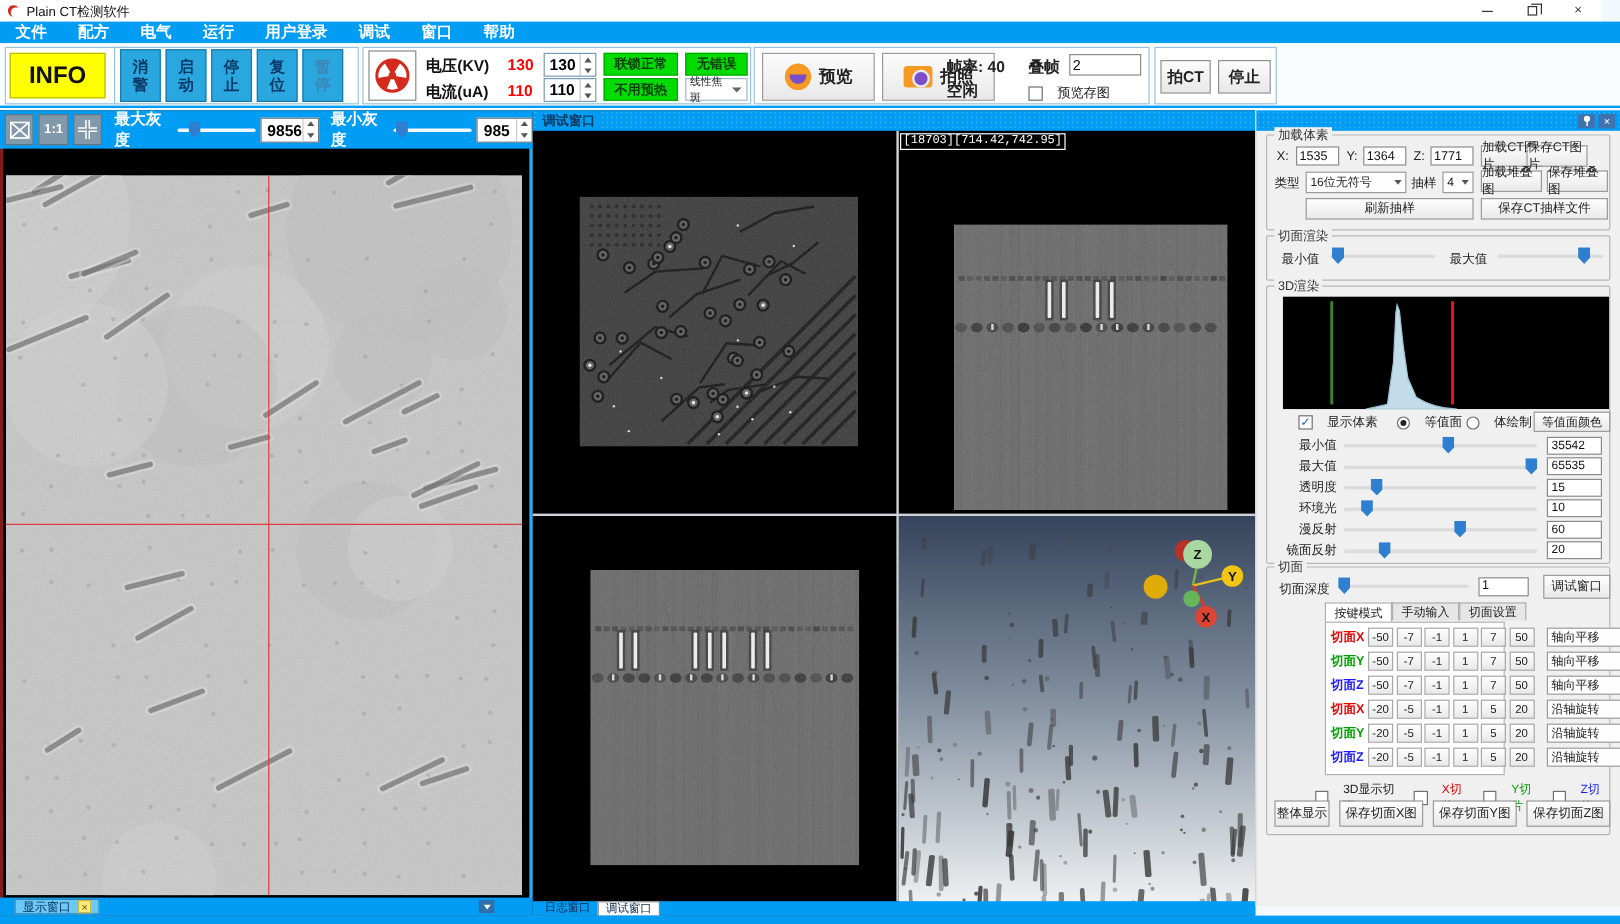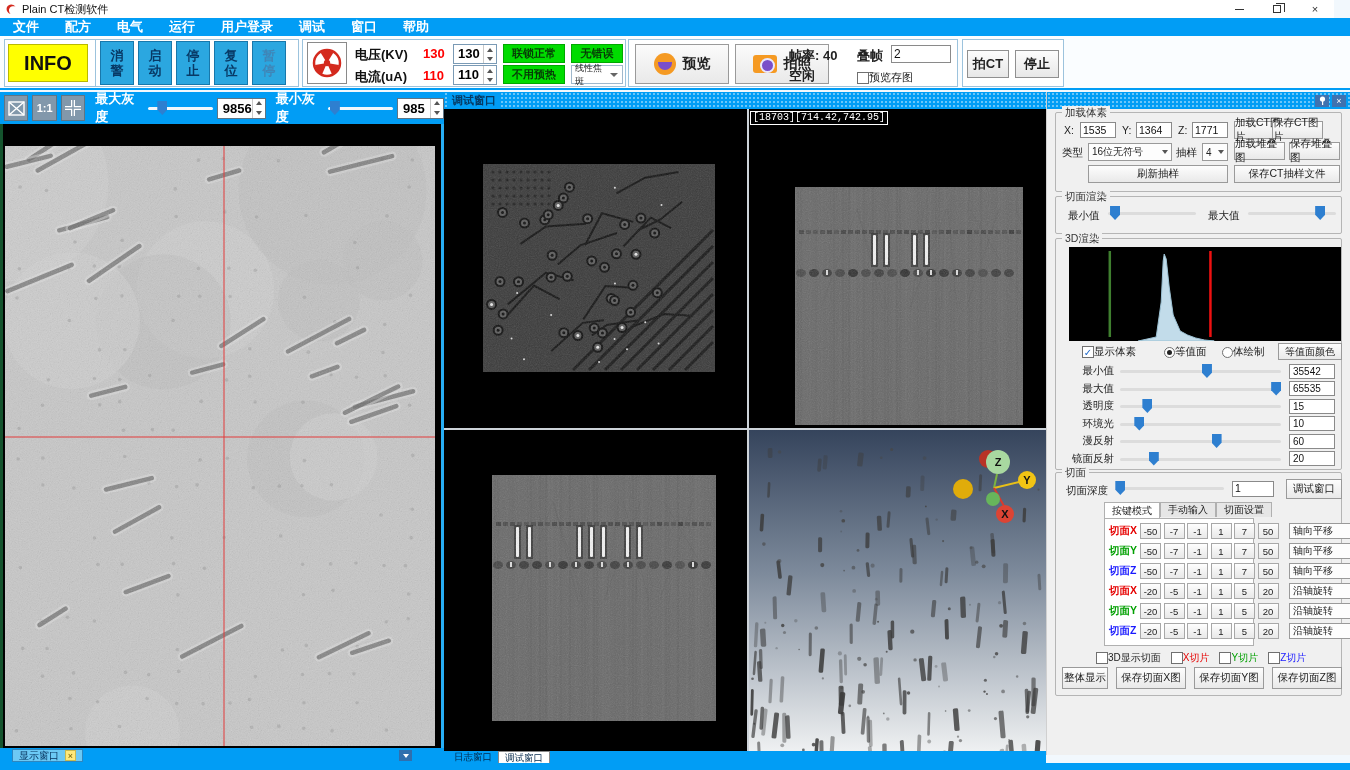--- a/index.html
+++ b/index.html
@@ -33,30 +33,30 @@
   .tri-d{width:0;height:0;border-left:3px solid transparent;border-right:3px solid transparent;border-top:4px solid #555}
   .badge{position:absolute;background:#00dc00;border:1px solid #00a800;color:#063b06;font-weight:bold;font-size:11px;display:flex;align-items:center;justify-content:center}
   .dd{position:absolute;background:#fff;border:1px solid #9fb8cc;display:flex;align-items:center;font-size:9px;color:#222;padding-left:3px}
   .dd .caret{margin-left:auto;margin-right:4px;width:0;height:0;border-left:4px solid transparent;border-right:4px solid transparent;border-top:4px solid #666}
   .cam-btn{position:absolute;top:4px;width:94px;height:40px;background:linear-gradient(#fbfbfb,#e9e9e9);border:1px solid #9a9a9a;display:flex;align-items:center;justify-content:center;gap:7px;font-size:14px;font-weight:bold;color:#222}
   .eye-ico{width:22px;height:22px;border-radius:50%;background:#f59a23;position:relative;overflow:hidden}
   .eye-ico:before{content:"";position:absolute;left:4px;top:9px;width:14px;height:8px;border-radius:0 0 10px 10px;background:#7a4fc9}
   .camera-ico{width:24px;height:18px;border-radius:3px;background:#f59a23;position:relative}
   .camera-ico:before{content:"";position:absolute;left:7px;top:3px;width:11px;height:11px;border-radius:50%;background:#7a4fc9;border:2px solid #e8e8ff}
   .stat-txt{position:absolute;font-size:13px;font-weight:bold;color:#222}
-  .chk{display:inline-flex;align-items:center;gap:0;font-size:11px;color:#222}
+  .chk{display:inline-flex;align-items:center;gap:12px;font-size:11px;color:#222}
   .chk .box{width:12px;height:12px;background:#fff;border:1px solid #707070;display:flex;align-items:center;justify-content:center;font-size:10px;color:#1a66c9}
   .ct-btn{position:absolute;top:10px;height:28px;background:linear-gradient(#fcfcfc,#e7e7e7);border:1px solid #8f8f8f;font-size:13px;font-weight:bold;color:#222;display:flex;align-items:center;justify-content:center}
   
   .slider{position:relative;height:14px}
   .slider .track{position:absolute;left:0;right:0;top:6px;height:3px;background:#dcdcdc;border-radius:2px}
   .slider .thumb{position:absolute;top:0;width:10px;height:14px;background:#2e7fd0;transform:translateX(-50%);clip-path:polygon(0 0,100% 0,100% 62%,50% 100%,0 62%)}
   .slider.lt .track{background:#f2f8fc}
   
-  .left{position:absolute;left:0;top:92px;width:444px;height:671px;background:#000;border-left:3px solid #14532d;border-right:3px solid #27aef5}
+  .left{position:absolute;left:0;top:92px;width:444px;height:671px;background:#000;border-left:3px solid #7f1d1d;border-right:3px solid #27aef5}
   .ltools{position:absolute;left:-3px;top:0;width:444px;height:32px;background:#019df5;display:flex;align-items:center;padding-left:4px;gap:4px}
   .tool-ico{width:27px;height:26px;background:#8298ab;border:1px solid #5f7585;display:flex;align-items:center;justify-content:center;color:#fff;font-weight:bold;font-size:11px}
   .ltools .lab{color:#fff;font-weight:bold;font-size:13px;margin:0 2px 0 6px}
   .gslider{width:72px}
   .gspin{position:relative;width:52px;height:21px;background:#fff;border:1px solid #5f7585;display:flex}
   .gspin .v{flex:1;font-size:13px;font-weight:bold;padding:2px 0 0 5px}
   .limg-wrap{position:absolute;left:0;top:32px;width:438px;height:624px;background:#000}
   .limg-wrap svg{position:absolute;left:2px;top:22px}
   .ltabbar{position:absolute;left:-3px;bottom:0;width:444px;height:15px;background:#019df5;display:flex;align-items:center;padding-left:12px}
   .ltab{height:13px;background:#6cc9f5;border:1px solid #2e86bf;color:#05315c;font-size:10px;display:flex;align-items:center;gap:6px;padding:0 6px}

